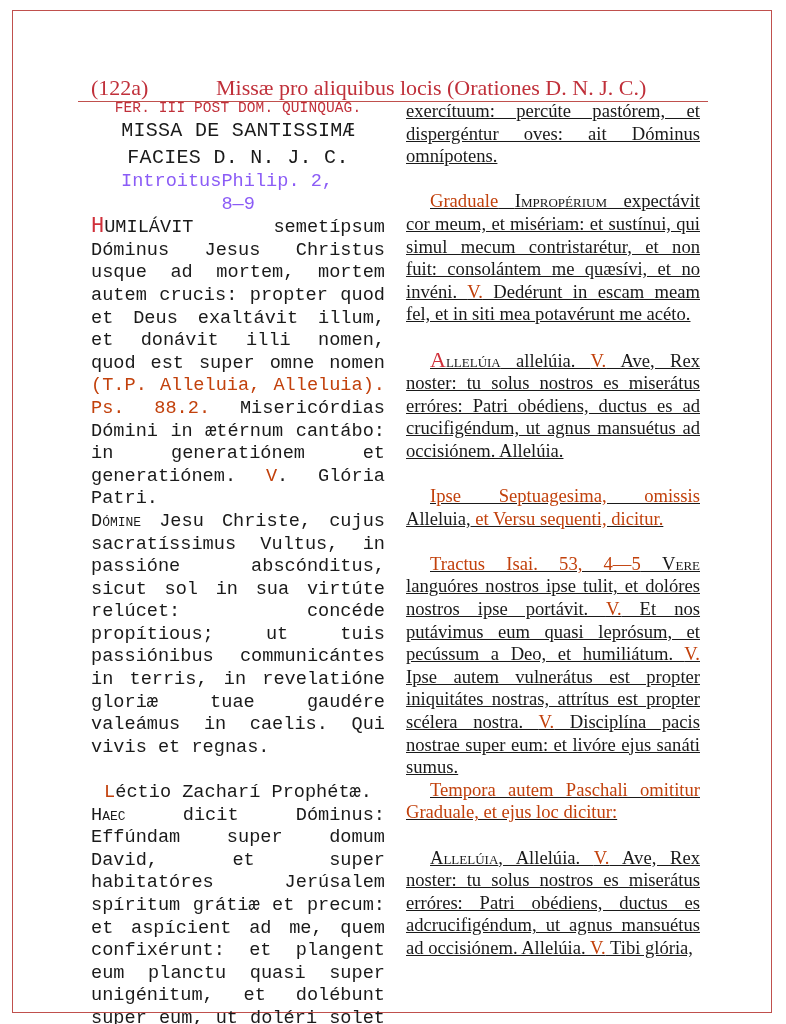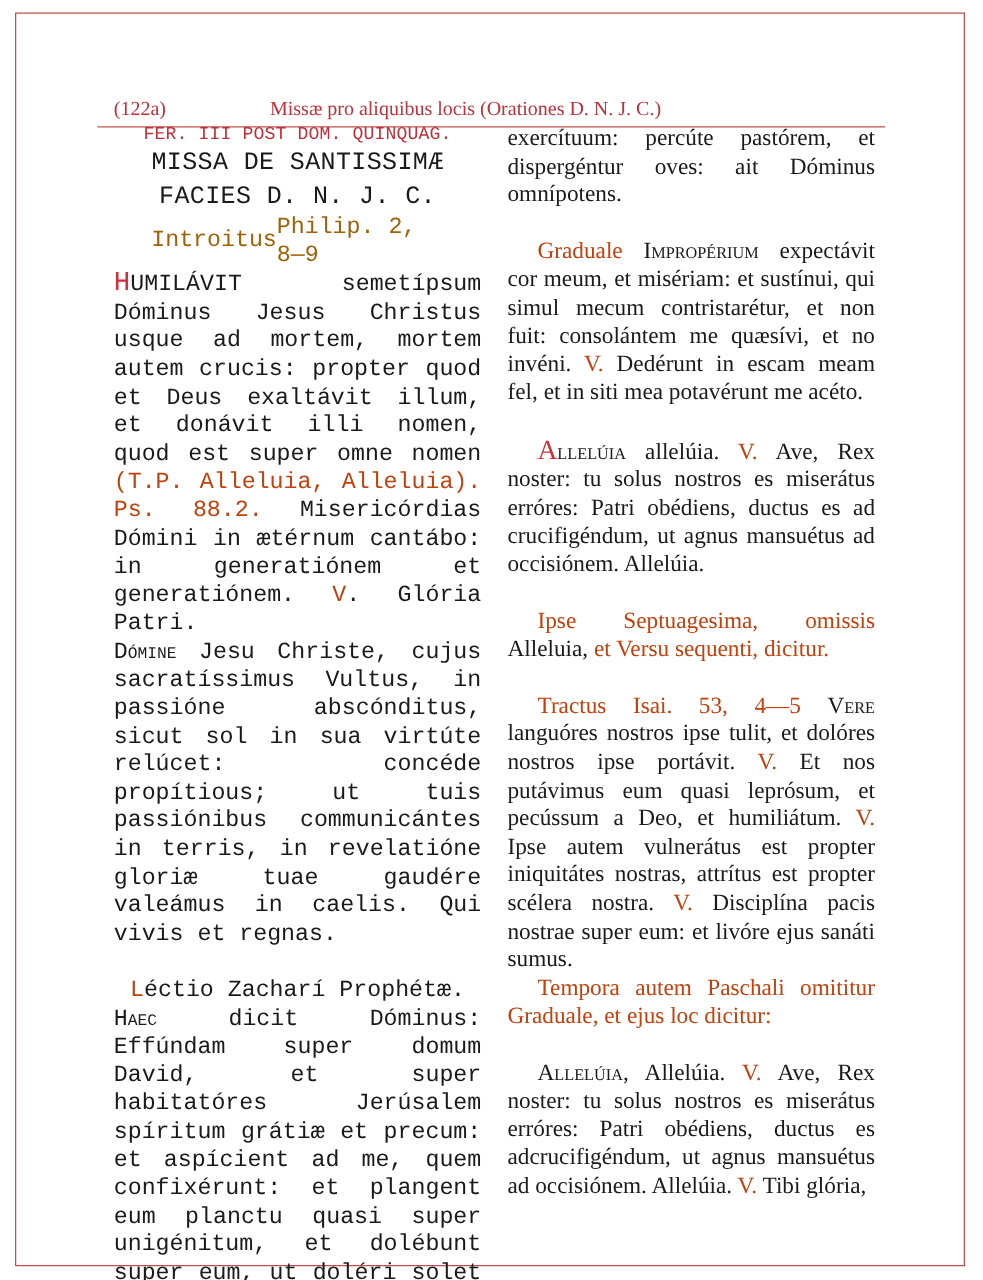--- a/index.html
+++ b/index.html
@@ -2,32 +2,32 @@
 <html><head>
 <meta charset="utf-8">
 <style>
   html, body { margin: 0; padding: 0; background: #ffffff; }
   body { width: 786px; height: 1024px; position: relative; overflow: hidden;
          font-family: "Liberation Serif", "DejaVu Serif", serif; color: #1a1a1a; }
   .page-border { position: absolute; left: 12px; top: 10px; width: 760px; height: 1003px;
                  border: 1px solid #c0504d; box-sizing: border-box; }
   .red { color: #c2410c; }
   .header { position: absolute; left: 78px; top: 76px; width: 630px; height: 25px;
-            border-bottom: 1.5px solid #c0504d; color: #c0303a; font-size: 16px; line-height: 24px; }
+            border-bottom: 1.5px solid #c0504d; color: #c0303a; font-size: 22px; line-height: 24px; }
   .header .page-num { position: absolute; left: 13px; top: 0; }
   .header .running-title { position: absolute; left: 138px; top: 0; white-space: nowrap; }
   .col { position: absolute; top: 100px; width: 294px; font-size: 18.6px; line-height: 22.6px; }
   .col.left { left: 91px; font-family: Liberation Mono, monospace; }
-  .col.right { left: 406px; }
+  .col.right { left: 406px; text-decoration: underline; }
   .just { text-align: justify; text-align-last: left; }
   .center { text-align: center; }
   .sc { font-variant: small-caps; }
   .rubric-top { font-size: 14.5px; line-height: 17px; text-align: center; color: #c0303a; letter-spacing: 0.1px; }
   .title { font-size: 20px; line-height: 27px; text-align: center; letter-spacing: 0.3px; color: #1a1a1a; }
-  .intro-line { display: flex; justify-content: space-between; padding: 0 30px 0 30px; color: #a16207; align-items: center; }
+  .intro-line { display: flex; justify-content: space-between; padding: 0 30px 0 30px; color: #8b5cf6; }
   .initial { color: #d0303a; font-size: 22px; }
   .gap { height: 22.6px; }
   .indent { text-indent: 24px; }
   p { margin: 0; }
 </style>
 </head>
 <body>
 
 <div class="page-border"></div>
 

